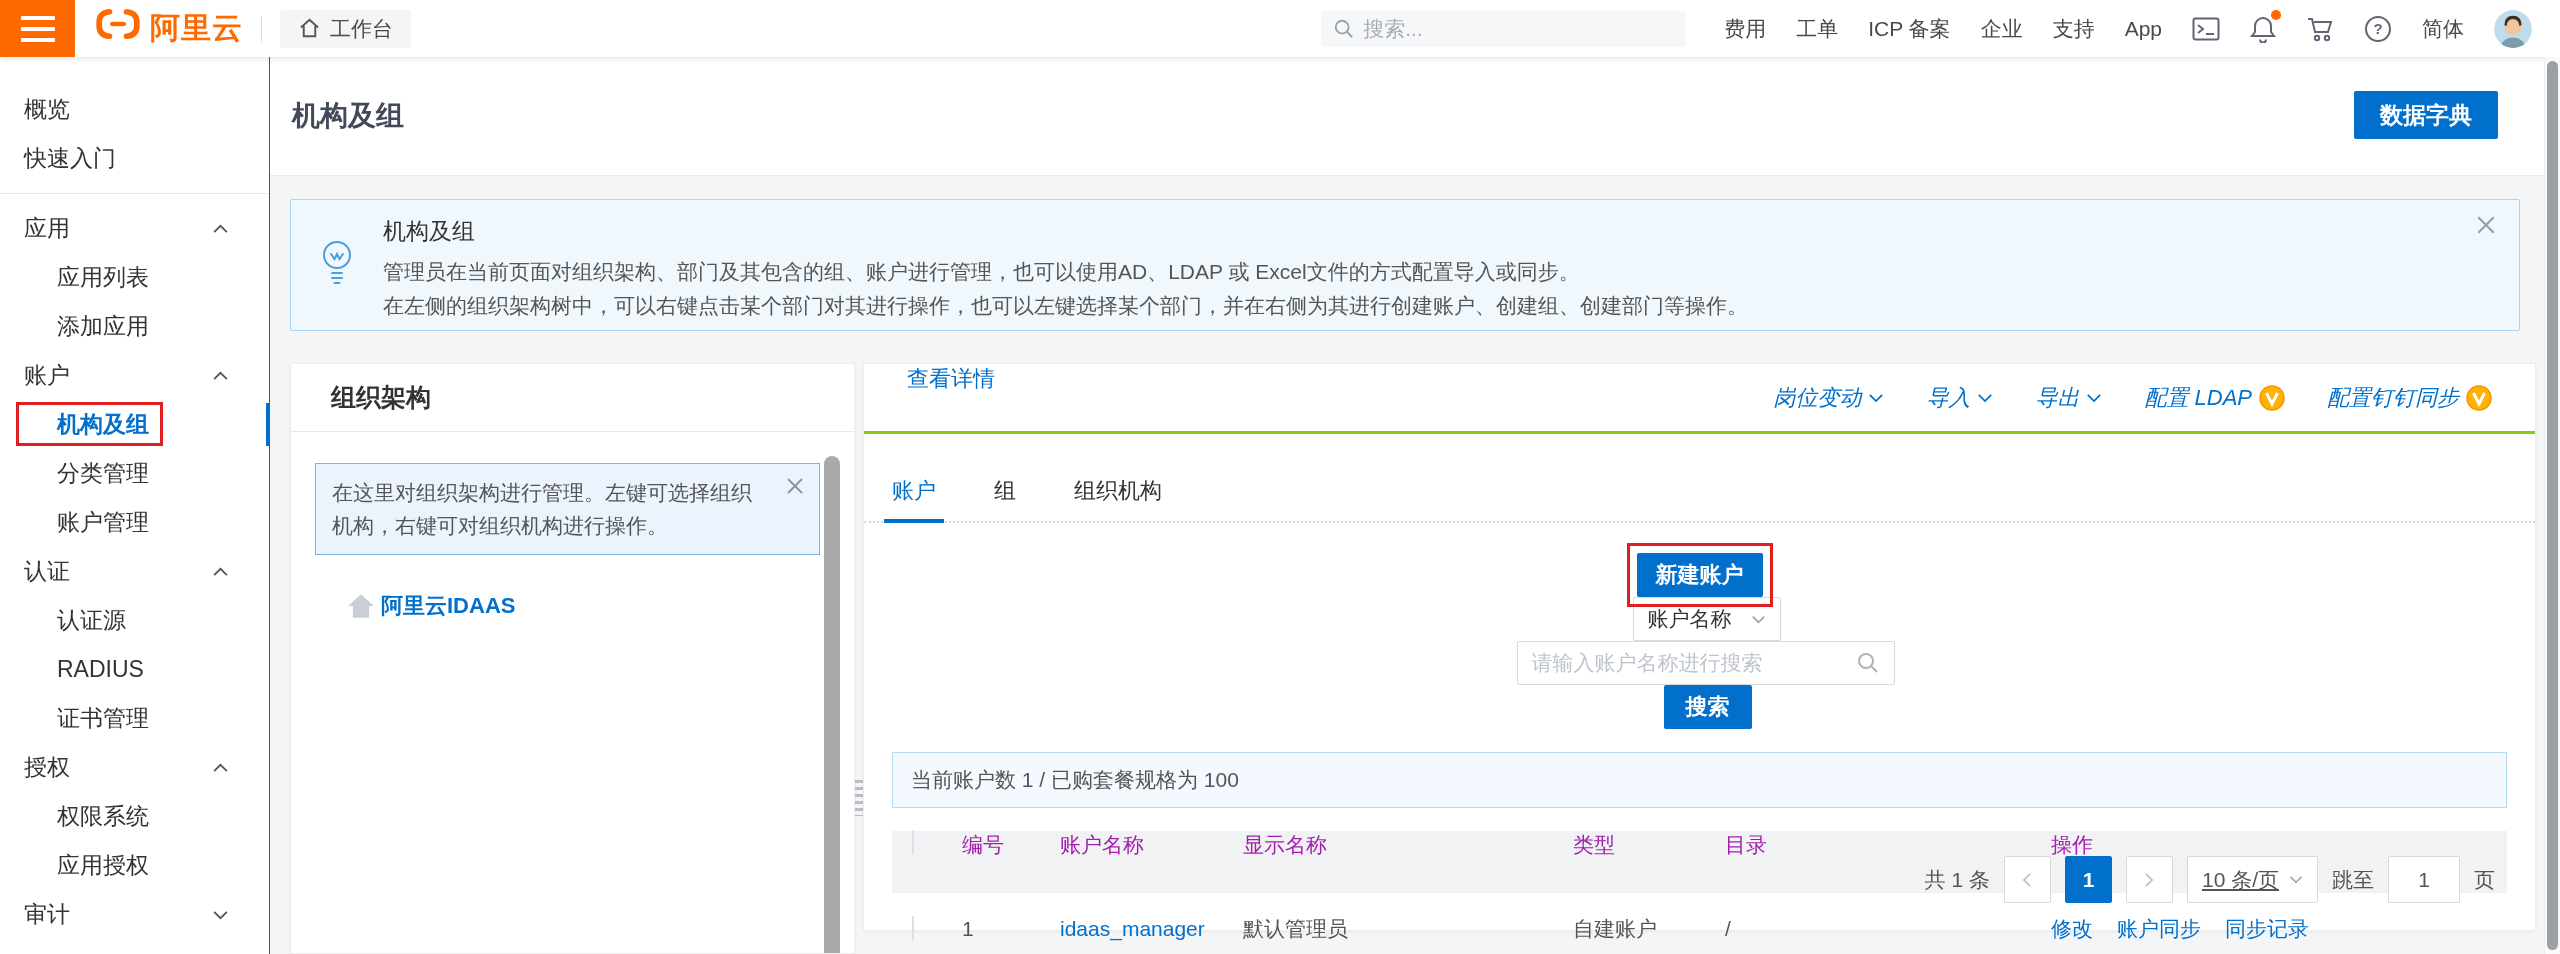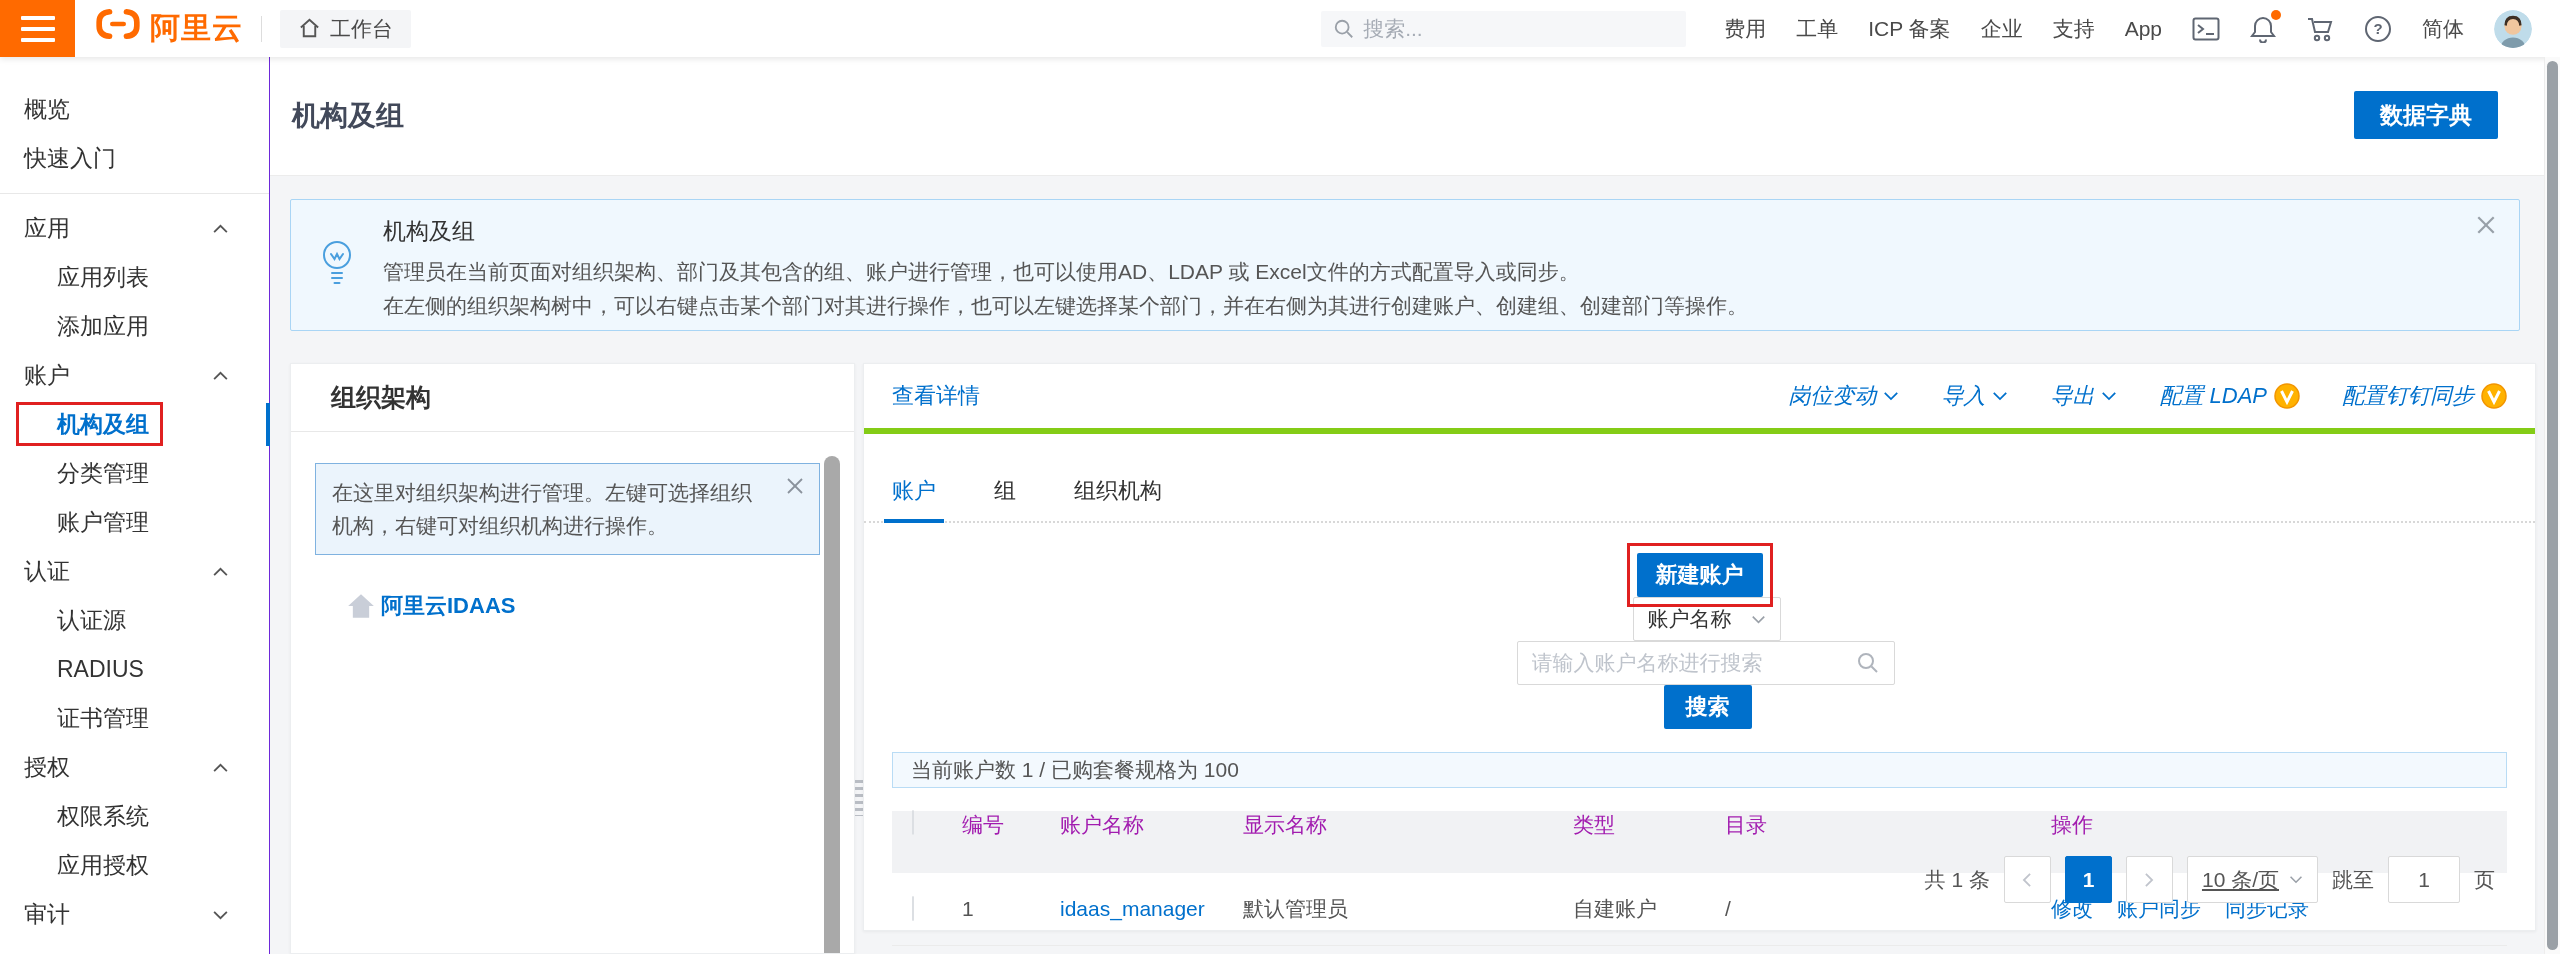--- a/index.html
+++ b/index.html
@@ -71,21 +71,21 @@
   .org-tree-node { margin:36px 0 0 56px; display:flex; align-items:center; gap:6px; cursor:pointer; }
   .org-tree-label { font-size:22px; font-weight:bold; color:#0070CC; }
   .org-scrollbar { position:absolute; right:14px; top:92px; bottom:0; width:16px;
                    background:#A9A9A9; border-radius:8px 8px 0 0; cursor:pointer; }
   .splitter { width:8px; flex:none; position:relative; }
   .splitter-grip { position:absolute; left:0; top:417px; width:8px; height:36px; cursor:col-resize;
                    background:repeating-linear-gradient(to bottom,#B9BDC4 0 3px,transparent 3px 7px); }
 
   
   .detail-panel { flex:1; height:568px; position:relative; }
-  .dp-toolbar { height:70px; display:flex; align-items:center; padding:0 28px; border-bottom:6px solid #84cc16; }
+  .dp-toolbar { height:70px; display:flex; padding:0 43px; border-bottom:3px solid #84cc16; }
   .link { color:#0070CC; cursor:pointer; }
   .view-detail { font-size:22px; }
   .dp-actions { margin-left:auto; display:flex; align-items:center; gap:42px;font-style:italic; }
   .dp-action { display:flex; align-items:center; gap:7px; font-size:22px; color:#0070CC; cursor:pointer; }
   .dp-tabs { display:flex; gap:58px; padding:0 28px; margin-top:42px; border-bottom:2px dotted #D8D8D8; }
   .dp-tab { font-size:22px; color:#333; padding-bottom:15px; position:relative; cursor:pointer; }
   .dp-tab.active { color:#0070CC; }
   .dp-tab.active::after { content:""; position:absolute; left:-8px; right:-8px; bottom:-2px; height:4px; background:#0070CC; }
 
   .dp-filter { display:flex; align-items:center; margin:30px 28px 0;flex-direction:column; }
@@ -95,21 +95,21 @@
   .select-box { height:44px; width:148px; border:1px solid #D9D9D9; border-radius:2px; display:flex;
                 align-items:center; justify-content:space-between; padding:0 14px; font-size:21px;
                 color:#333; margin-left:14px; cursor:pointer; }
   .search-box { height:44px; width:378px; border:1px solid #D9D9D9; border-radius:2px; display:flex;
                 align-items:center; padding:0 14px; margin-left:12px; }
   .search-box input { border:none; outline:none; flex:1; font-size:21px; color:#333; background:transparent;
                       font-family:"Liberation Sans", sans-serif; }
   .search-box input::placeholder { color:#BFC4CC; }
   .search-btn { height:44px; padding:0 22px; font-size:22px; margin-left:16px; }
 
-  .quota-bar { margin:23px 28px 0; height:36px; background:#F3F9FE; border:1px solid #B9DCF5;
+  .quota-bar { margin:23px 28px 0; height:56px; background:#F3F9FE; border:1px solid #B9DCF5;
                display:flex; align-items:center; padding:0 18px; font-size:21px; color:#555; }
 
   .tbl { margin:23px 28px 0; }
   .thead { display:flex; align-items:flex-start; height:62px; background:#F1F2F4; font-size:21px; font-weight:normal; color:#a21caf; }
   .trow  { display:flex; align-items:center; height:73px; border-bottom:1px solid #EBEBEB; font-size:21px; color:#555; }
   .c-check { width:70px; padding-left:20px; flex:none; }
   .c-no    { width:98px;  flex:none; }
   .c-name  { width:183px; flex:none; }
   .c-disp  { width:330px; flex:none; }
   .c-type  { width:152px; flex:none; }

